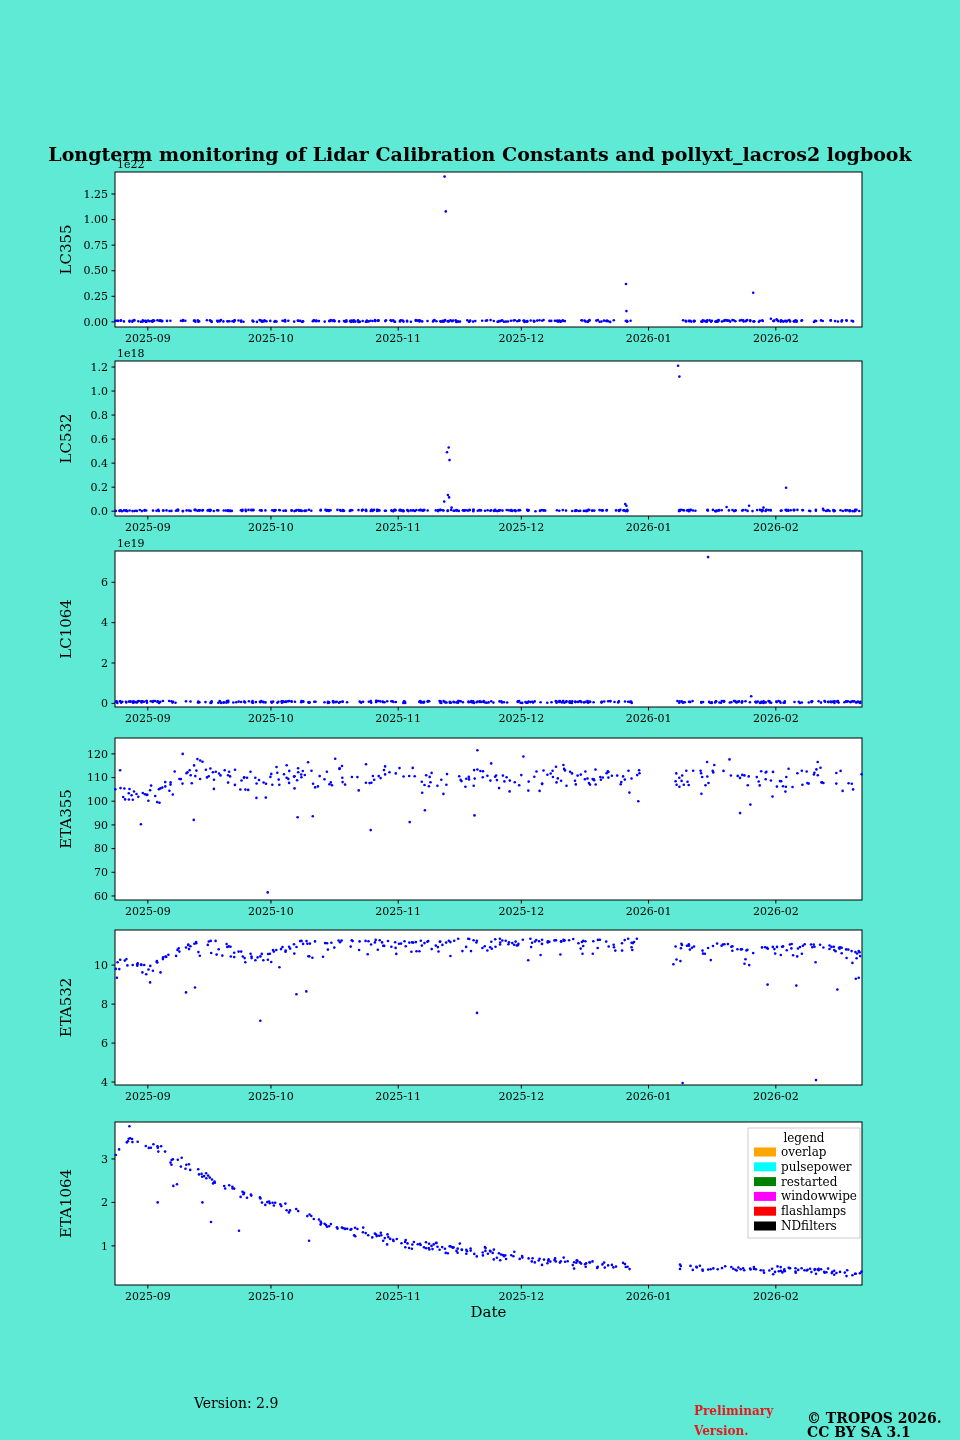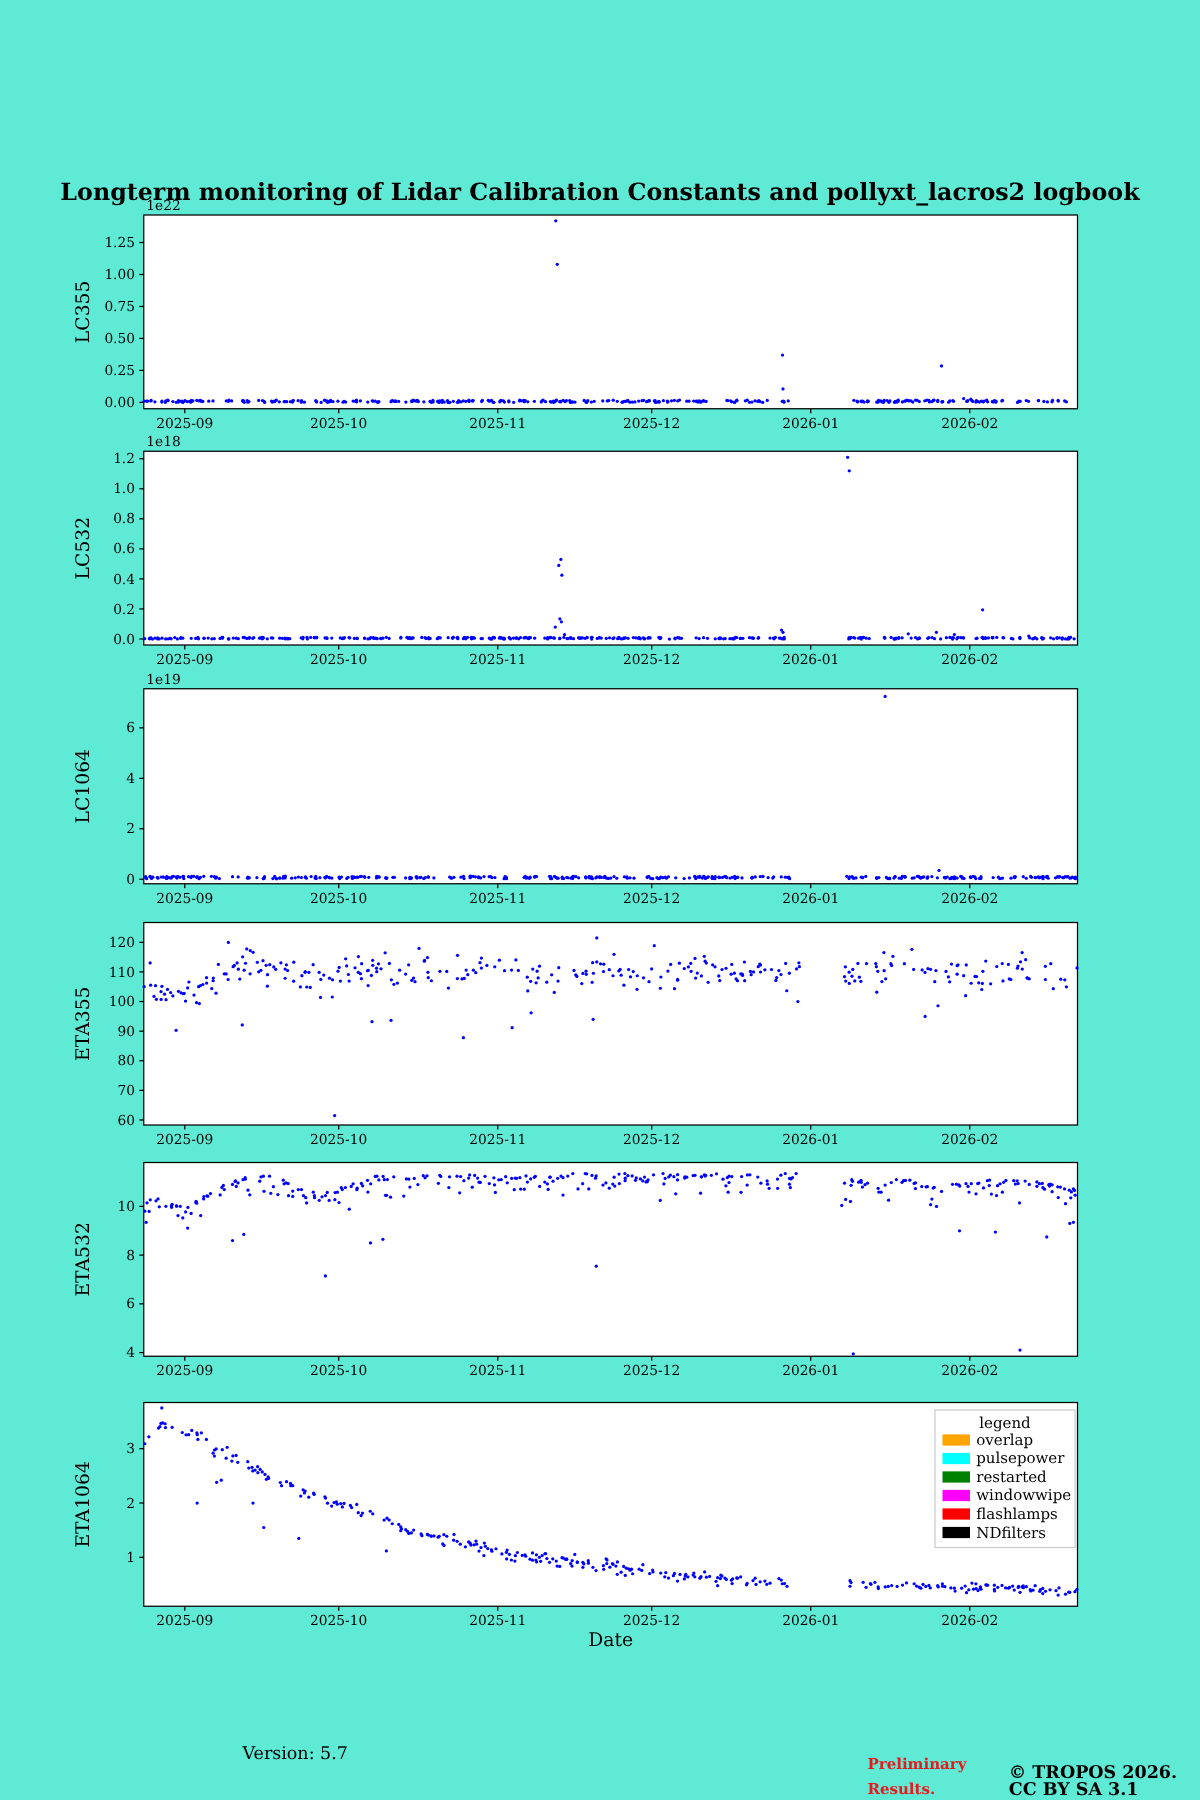--- a/index.html
+++ b/index.html
@@ -2323,26 +2323,26 @@
           <text x="781" y="1200.4" font-size="12">windowwipe</text>
           <rect x="754" y="1206.7" width="22" height="9" fill="#ff0000"></rect>
           <text x="781" y="1215.2" font-size="12">flashlamps</text>
           <rect x="754" y="1221.5" width="22" height="9" fill="#000000"></rect>
           <text x="781" y="1230" font-size="12">NDfilters</text>
         </g>
       </g>
       <text x="488.5" y="1317" text-anchor="middle" font-size="15">Date</text>
     </svg>
 
-  <div class="footer-version">Version: 5.7</div>
+  <div class="footer-version">Version: 2.9</div>
 
 
   <div class="preliminary" style="color: rgb(232, 25, 28);">
     <div>Preliminary</div>
-    <div>Results.</div>
+    <div>Version.</div>
   </div>
 
   <div class="copyright">
     <div>© TROPOS 2026.</div>
     <div>CC BY SA 3.1 License.</div>
   </div>
 
 </div>
 
 </body></html>

